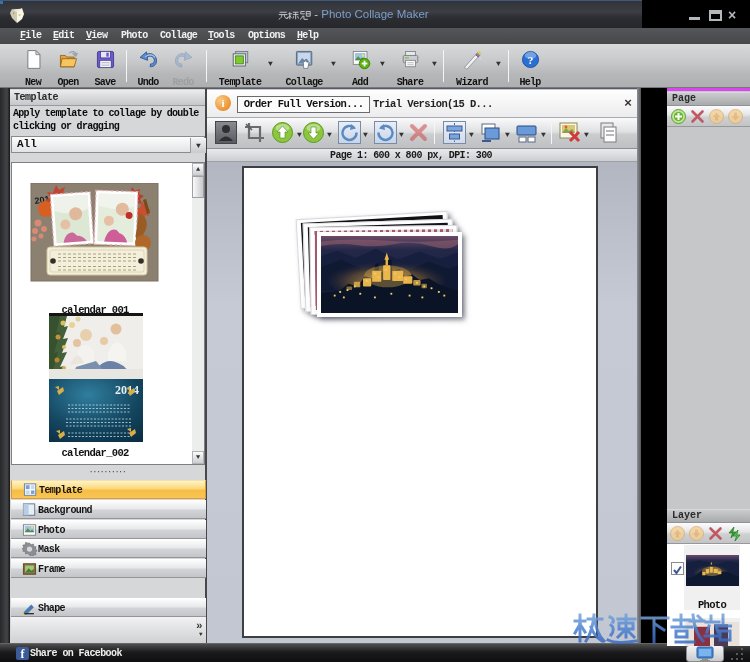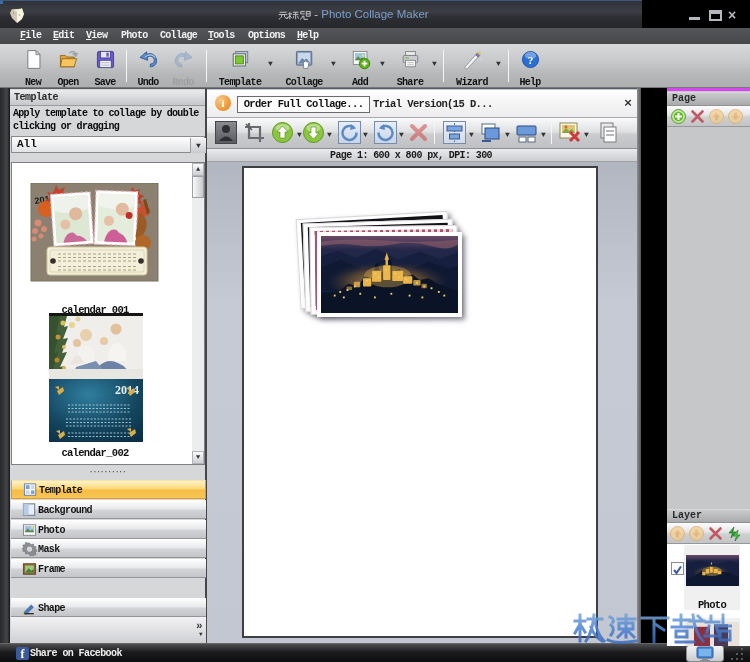--- a/index.html
+++ b/index.html
@@ -465,21 +465,21 @@
         <circle cx="14" cy="7" r="1.1"></circle>
         <circle cx="4" cy="12" r="1.1"></circle>
         <circle cx="9" cy="12" r="1.1"></circle>
         <circle cx="14" cy="12" r="1.1"></circle>
       </g>
     </svg>
 </div>
 <div id="center" class="abs">
  <div id="infobar" class="abs">
   <div id="infoi" class="abs">i</div>
-  <div id="orderbtn" class="abs">Order Full Collage...</div>
+  <div id="orderbtn" class="abs">Order Full Version...</div>
   <div id="trialtext" class="abs">Trial Version(15 D...</div>
   <div id="infoclose" class="abs">×</div>
  </div>
  <div id="toolbar2" class="abs">
 
   <div class="abs" style="left:8px;top:3px;width:22px;height:23px;background:linear-gradient(180deg,#8a8b90,#5a5b60);border:1px solid #45464a;">
    <svg width="20" height="21" viewBox="0 0 20 21">
           <circle cx="10" cy="7" r="4" fill="#2e2f33"></circle>
           <path d="M3 19 Q10 10 17 19 Z" fill="#2e2f33"></path>
         </svg>

